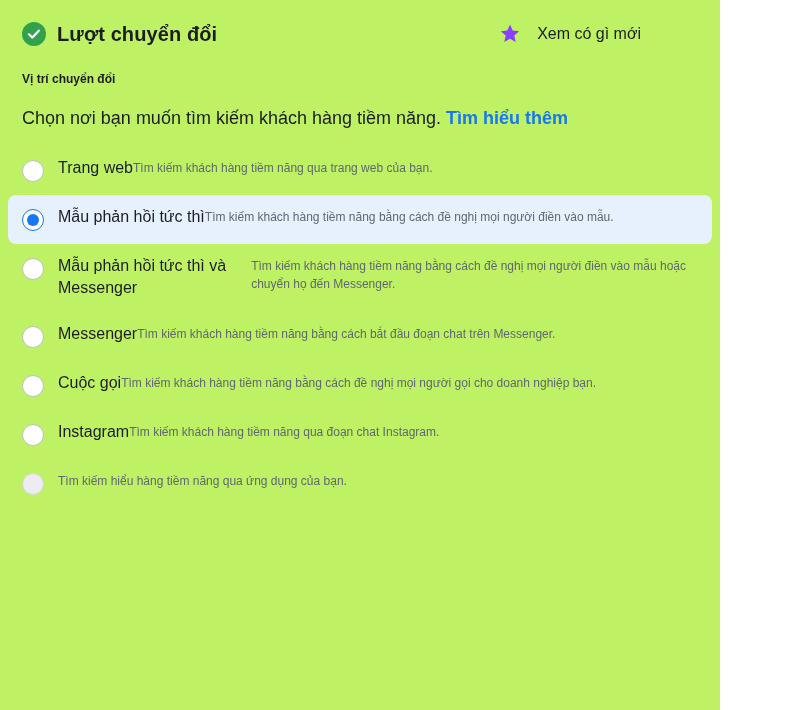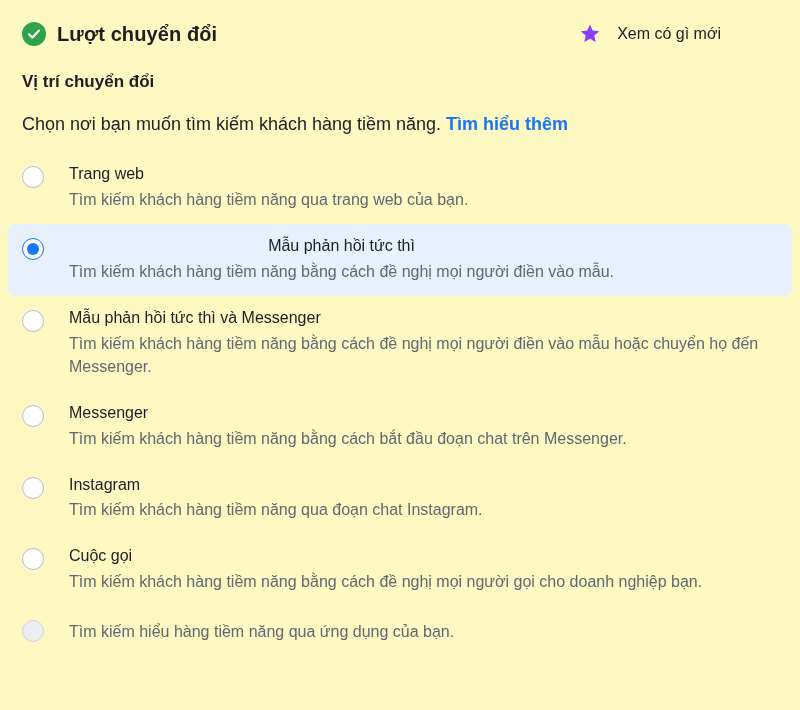--- a/index.html
+++ b/index.html
@@ -6,23 +6,23 @@
   html, body {
     margin: 0;
     padding: 0;
     width: 800px;
     height: 710px;
     background: #ffffff;
     font-family: "Liberation Sans", sans-serif;
   }
   .page {
     position: relative;
-    width: 800px;
+    width: 720px;
     height: 710px;
-    background: #fef9c3;
+    background: #bef264;
     overflow: hidden;
   }
   
   .header {
     display: flex;
     align-items: center;
     justify-content: space-between;
     padding: 22px 24px 0 22px;
   }
   .header-left {
@@ -54,21 +54,21 @@
     padding-right: 55px;
   }
   .star-icon { width: 22px; height: 22px; flex: 0 0 auto; }
   .whatsnew-label {
     font-size: 16px;
     color: #1c1e21;
   }
   
   .sub-title {
     padding: 26px 24px 0 22px;
-    font-size: 17px;
+    font-size: 12px;
     font-weight: bold;
     color: #1c1e21;
   }
   .description {
     padding: 21px 24px 0 22px;
     font-size: 18px;
     color: #1c1e21;
     line-height: 1.3;
   }
   .learn-more {
@@ -117,28 +117,28 @@
     height: 12px;
     margin-left: -6px;
     margin-top: -6px;
     border-radius: 50%;
     background: #1877f2;
   }
   .radio.disabled {
     background: #ebedf0;
     border: 1px solid #d2d5d9;
   }
-  .option-text { display: flex; flex-direction: column; margin-left: 11px; }
+  .option-text { display: flex; flex-direction: row; }
   .option-label {
     font-size: 16px;
     color: #1c1e21;
     line-height: 1.35;
   }
   .option-desc {
-    font-size: 16px;
+    font-size: 12px;
     color: #606770;
     line-height: 1.45;
     margin-top: 3px;
     max-width: 690px;
   }
 </style>
 </head>
 <body>
 
 <div class="page">
@@ -199,34 +199,34 @@
       <span class="radio"></span>
       <span class="option-text">
         <span class="option-label">Messenger</span>
         <span class="option-desc">Tìm kiếm khách hàng tiềm năng bằng cách bắt đầu đoạn chat trên Messenger.</span>
       </span>
     </div>
 
     <div class="option-row">
       <span class="radio"></span>
       <span class="option-text">
+        <span class="option-label">Cuộc gọi</span>
+        <span class="option-desc">Tìm kiếm khách hàng tiềm năng bằng cách đề nghị mọi người gọi cho doanh nghiệp bạn.</span>
+      </span>
+    </div>
+
+    <div class="option-row">
+      <span class="radio"></span>
+      <span class="option-text">
         <span class="option-label">Instagram</span>
         <span class="option-desc">Tìm kiếm khách hàng tiềm năng qua đoạn chat Instagram.</span>
       </span>
     </div>
 
     <div class="option-row">
-      <span class="radio"></span>
-      <span class="option-text">
-        <span class="option-label">Cuộc gọi</span>
-        <span class="option-desc">Tìm kiếm khách hàng tiềm năng bằng cách đề nghị mọi người gọi cho doanh nghiệp bạn.</span>
-      </span>
-    </div>
-
-    <div class="option-row">
       <span class="radio disabled"></span>
       <span class="option-text">
         <span class="option-desc">Tìm kiếm hiểu hàng tiềm năng qua ứng dụng của bạn.</span>
       </span>
     </div>
 
   </div>
 </div>
 
 </body></html>

